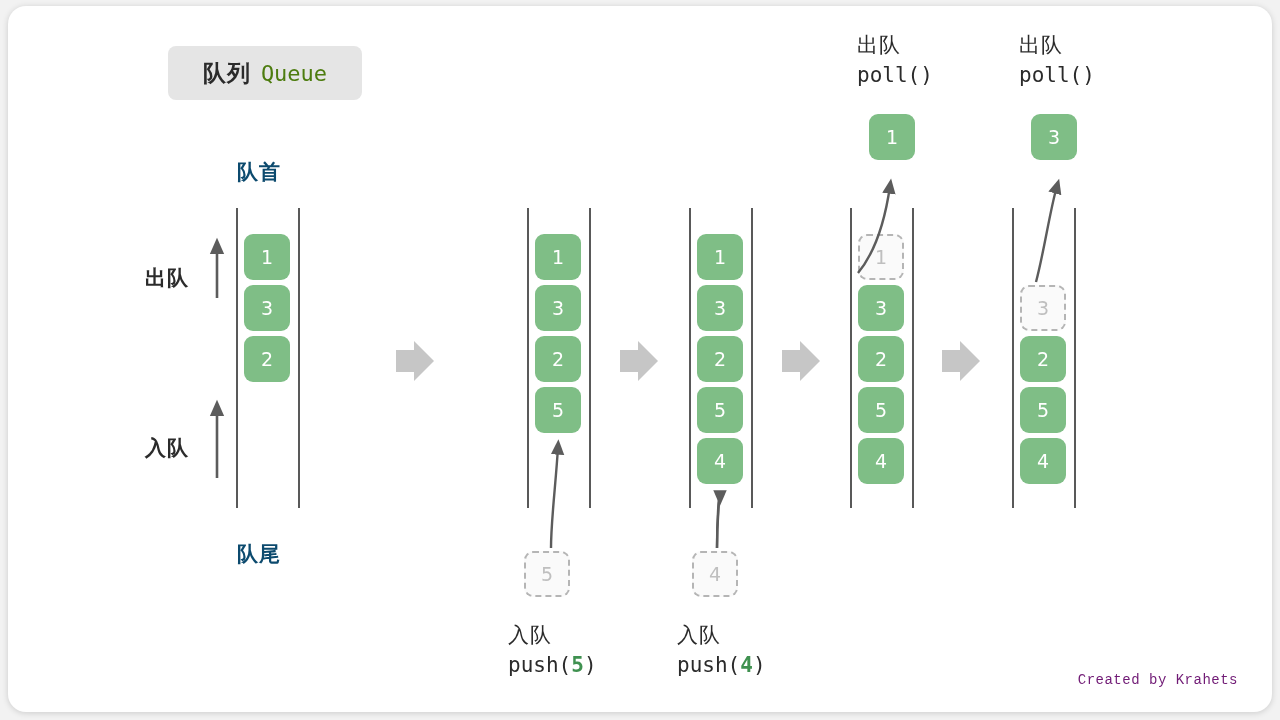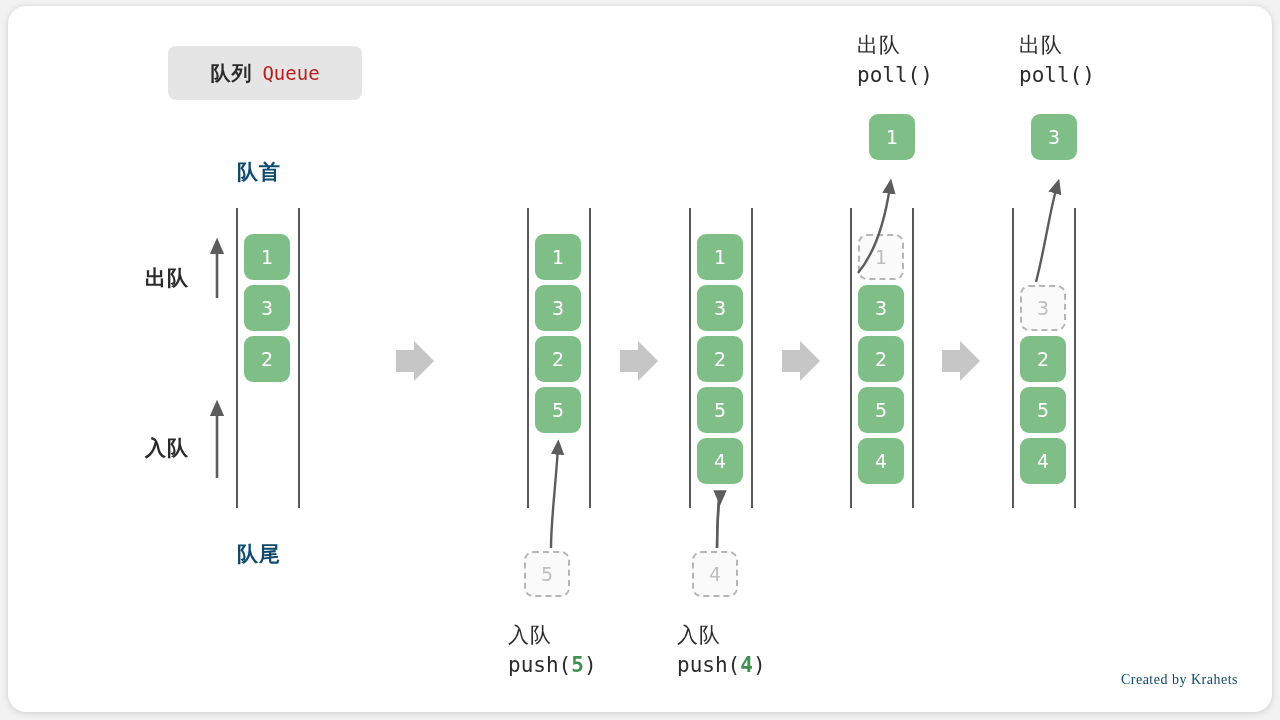--- a/index.html
+++ b/index.html
@@ -34,28 +34,28 @@
     width: 194px;
     height: 54px;
     background: #e5e5e5;
     border-radius: 8px;
     display: flex;
     align-items: center;
     justify-content: center;
     gap: 10px;
   }
   .title-cn {
-    font-size: 20px;
+    font-size: 23px;
     font-weight: bold;
     color: #2b2b2b;
     letter-spacing: 1px;
   }
   .title-en {
-    font-size: 19px;
-    color: #b91c1c;
+    font-size: 22px;
+    color: #4d7c0f;
     font-family: "DejaVu Sans Mono", "Liberation Mono", monospace;
   }
 
   
   .abs { position: absolute; }
   .head-label {
     font-size: 21px;
     font-weight: bold;
     color: #0c4a6e;
     letter-spacing: 1px;
@@ -135,22 +135,22 @@
     color: #2b2b2b;
     font-family: "DejaVu Sans Mono", "Liberation Mono", monospace;
   }
   .op-code .num { color: #3f9150; font-weight: bold; }
 
   .watermark {
     position: absolute;
     right: 42px;
     bottom: 32px;
     font-size: 14px;
-    color: #0c4a6e;
-    font-family: Liberation Serif, serif;
+    color: #701a75;
+    font-family: Liberation Mono, monospace;
     letter-spacing: 0.5px;
     margin-top: 36px;
   }
 
   svg.overlay {
     position: absolute;
     left: 0; top: 0;
     width: 1280px; height: 720px;
     pointer-events: none;
   }

